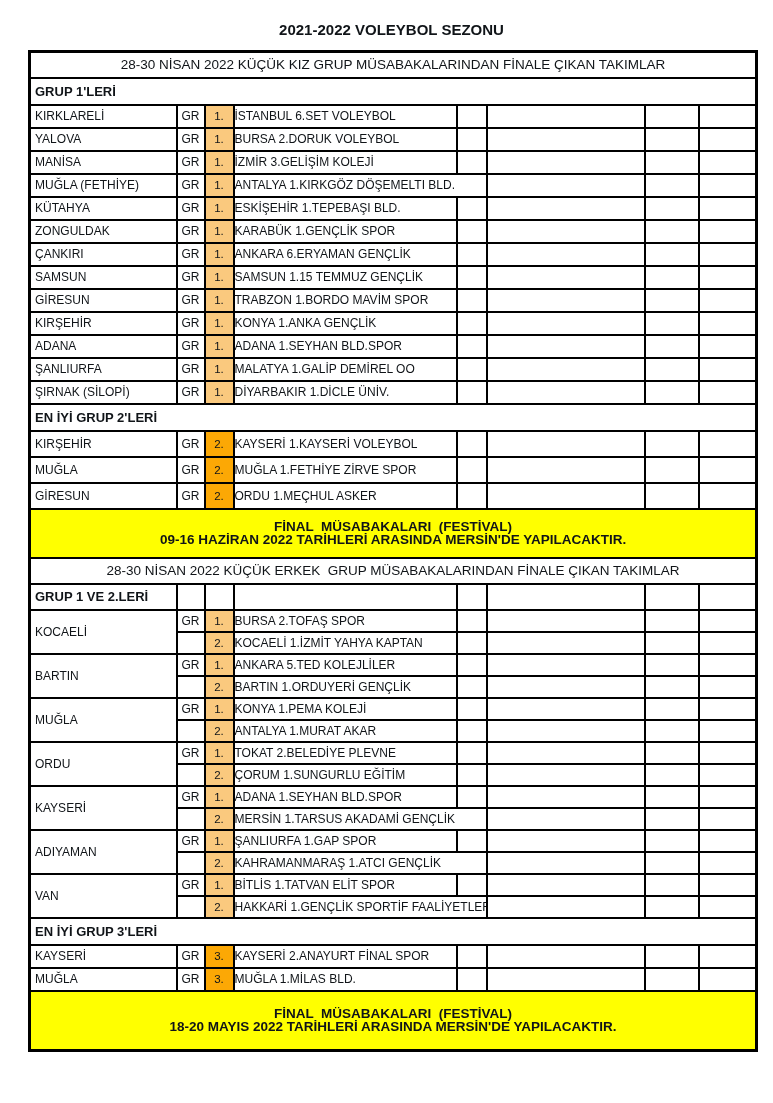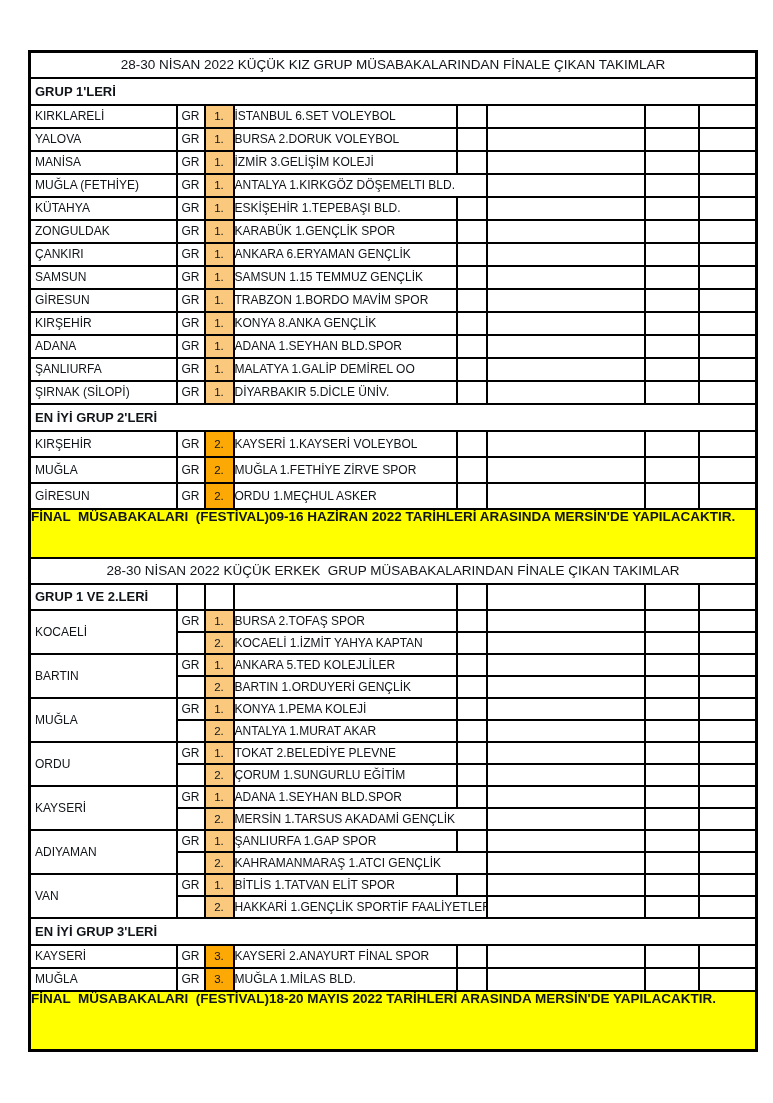--- a/index.html
+++ b/index.html
@@ -22,30 +22,31 @@
   
   td.c-head{font-weight:normal;font-size:13.5px;text-align:center;white-space:pre;}
   td.c-label{font-weight:bold;font-size:13px;padding-left:4px;white-space:pre;}
   td.c-city{padding-left:4px;white-space:nowrap;margin-top:24px;}
   td.c-gr{text-align:center;font-size:12px;}
   td.c-rank{text-align:center;font-size:11.5px;}
   td.c-team{white-space:nowrap;}
   td.hl-a{background:var(--hl-a,#FAC97E);}
   td.hl-b{background:var(--hl-b,#FCA805);}
   td.c-banner{background:var(--banner,#FFFF00);font-weight:bold;text-align:center;}
-  .banner-inner{display:flex;justify-content:flex-start;border-radius:22px;}
+  .banner-inner{display:flex;flex-direction:column;justify-content:center;border-radius:22px;}
   .banner-inner.b1{height:47px;}
   .banner-inner.b2{height:57px;}
   .banner-line{white-space:pre;font-size:13.5px;line-height:1;}
 </style>
 </head>
 <body>
 
 <div class="page">
 
+  <div class="doc-title">2021-2022 VOLEYBOL SEZONU</div>
 
   <table class="results">
     <colgroup>
       <col class="w-city">
         <col class="w-gr">
         <col class="w-rank">
         <col class="w-team">
       <col class="w-e1">
         <col class="w-e2">
         <col class="w-e3">
@@ -148,21 +149,21 @@
           <td class="c-team">TRABZON 1.BORDO MAVİM SPOR</td>
           <td></td>
           <td></td>
           <td></td>
           <td></td>
         </tr>
         <tr class="h-data">
           <td class="c-city">KIRŞEHİR</td>
           <td class="c-gr">GR</td>
           <td class="c-rank hl-a">1.</td>
-          <td class="c-team">KONYA 8.ANKA GENÇLİK</td>
+          <td class="c-team">KONYA 1.ANKA GENÇLİK</td>
           <td></td>
           <td></td>
           <td></td>
           <td></td>
         </tr>
         <tr class="h-data">
           <td class="c-city">ADANA</td>
           <td class="c-gr">GR</td>
           <td class="c-rank hl-a">1.</td>
           <td class="c-team">ADANA 1.SEYHAN BLD.SPOR</td>
@@ -178,21 +179,21 @@
           <td class="c-team">MALATYA 1.GALİP DEMİREL OO</td>
           <td></td>
           <td></td>
           <td></td>
           <td></td>
         </tr>
         <tr class="h-data">
           <td class="c-city">ŞIRNAK (SİLOPİ)</td>
           <td class="c-gr">GR</td>
           <td class="c-rank hl-a">1.</td>
-          <td class="c-team">DİYARBAKIR 5.DİCLE ÜNİV.</td>
+          <td class="c-team">DİYARBAKIR 1.DİCLE ÜNİV.</td>
           <td></td>
           <td></td>
           <td></td>
           <td></td>
         </tr>
       </tbody>
 
     <tbody>
       <tr class="h-label">
         <td class="c-label" colspan="8">EN İYİ GRUP 2'LERİ</td>

